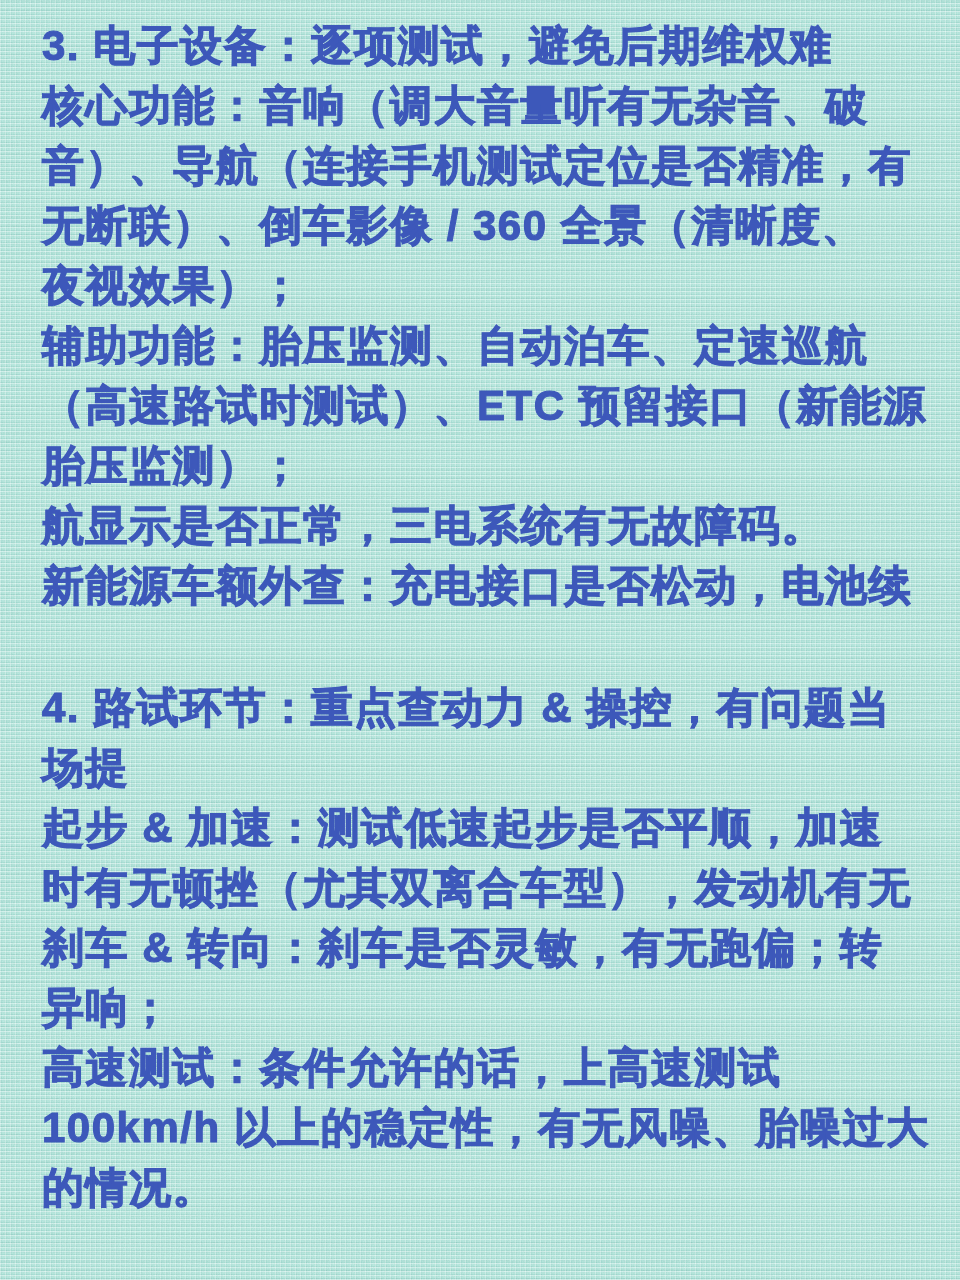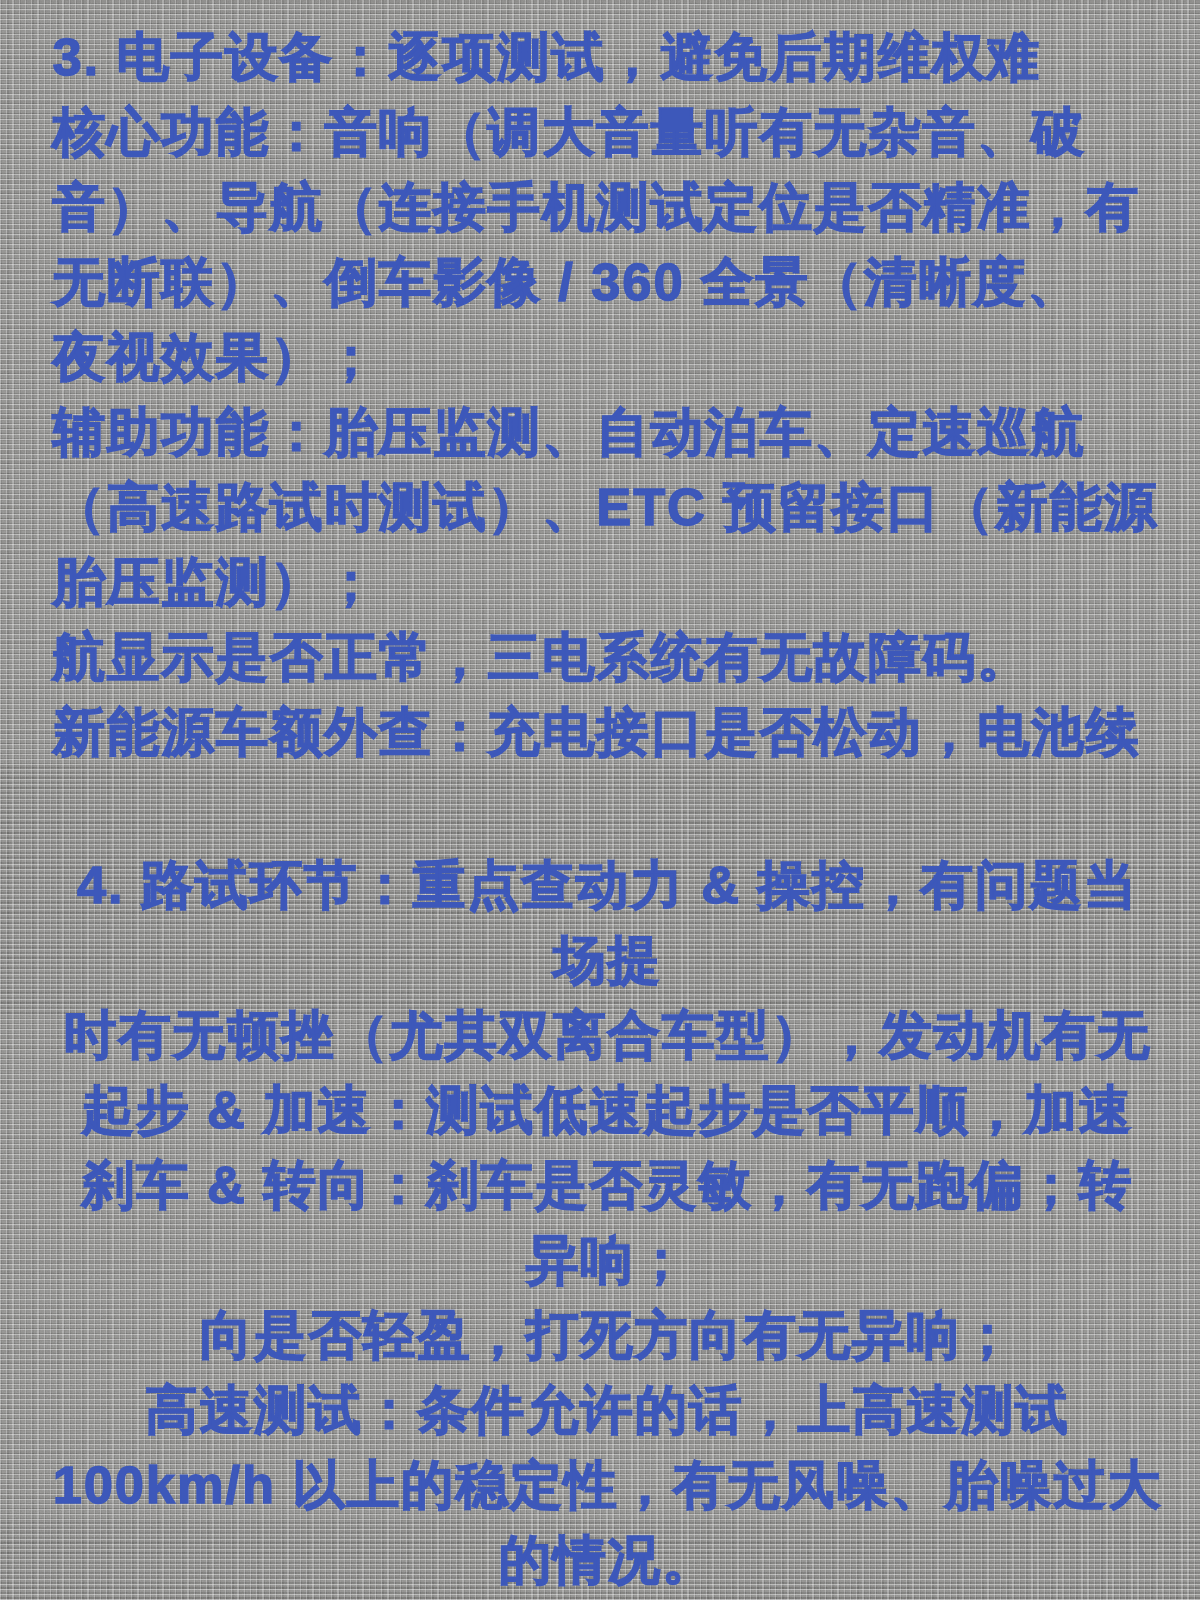--- a/index.html
+++ b/index.html
@@ -41,29 +41,29 @@
     left: 42px;
     top: 16px;
     right: 30px;
     font-size: 42px;
     line-height: 60px;
     font-weight: 900;
     letter-spacing: 1.5px;
     -webkit-text-stroke: 1.1px currentColor;
   }
   .section { margin: 0; }
-  .section + .section { margin-top: 62px; text-align: center; }
+  .section + .section { margin-top: 62px; }
   .line {
     white-space: nowrap;
   }
 </style>
 </head>
 <body>
 
-<div class="canvas" style="background: #000000;">
+<div class="canvas" style="background: #5eead4;">
   <div class="weave"></div>
   <svg class="grain" width="960" height="1280" xmlns="http://www.w3.org/2000/svg">
     <filter id="linen-noise" x="0" y="0" width="100%" height="100%">
       <feTurbulence type="fractalNoise" baseFrequency="0.82" numOctaves="3" seed="7" stitchTiles="stitch"></feTurbulence>
       <feColorMatrix type="saturate" values="0"></feColorMatrix>
       <feComponentTransfer>
         <feFuncR type="linear" slope="0.55" intercept="0.45"></feFuncR>
         <feFuncG type="linear" slope="0.55" intercept="0.45"></feFuncG>
         <feFuncB type="linear" slope="0.55" intercept="0.44"></feFuncB>
         <feFuncA type="linear" slope="0" intercept="0.55"></feFuncA>
@@ -80,23 +80,22 @@
         <div class="line">夜视效果）；</div>
         <div class="line">辅助功能：胎压监测、自动泊车、定速巡航</div>
         <div class="line">（高速路试时测试）、ETC 预留接口（新能源</div>
         <div class="line">胎压监测）；</div>
         <div class="line">航显示是否正常，三电系统有无故障码。</div>
         <div class="line">新能源车额外查：充电接口是否松动，电池续</div>
       </div>
       <div class="section">
         <div class="line">4. 路试环节：重点查动力 &amp; 操控，有问题当</div>
         <div class="line">场提</div>
+        <div class="line">起步 &amp; 加速：测试低速起步是否平顺，加速</div>
         <div class="line">时有无顿挫（尤其双离合车型），发动机有无</div>
-        <div class="line">起步 &amp; 加速：测试低速起步是否平顺，加速</div>
         <div class="line">刹车 &amp; 转向：刹车是否灵敏，有无跑偏；转</div>
         <div class="line">异响；</div>
-        <div class="line">向是否轻盈，打死方向有无异响；</div>
         <div class="line">高速测试：条件允许的话，上高速测试</div>
         <div class="line">100km/h 以上的稳定性，有无风噪、胎噪过大</div>
         <div class="line">的情况。</div>
       </div>
     </div>
 </div>
 
 </body></html>

